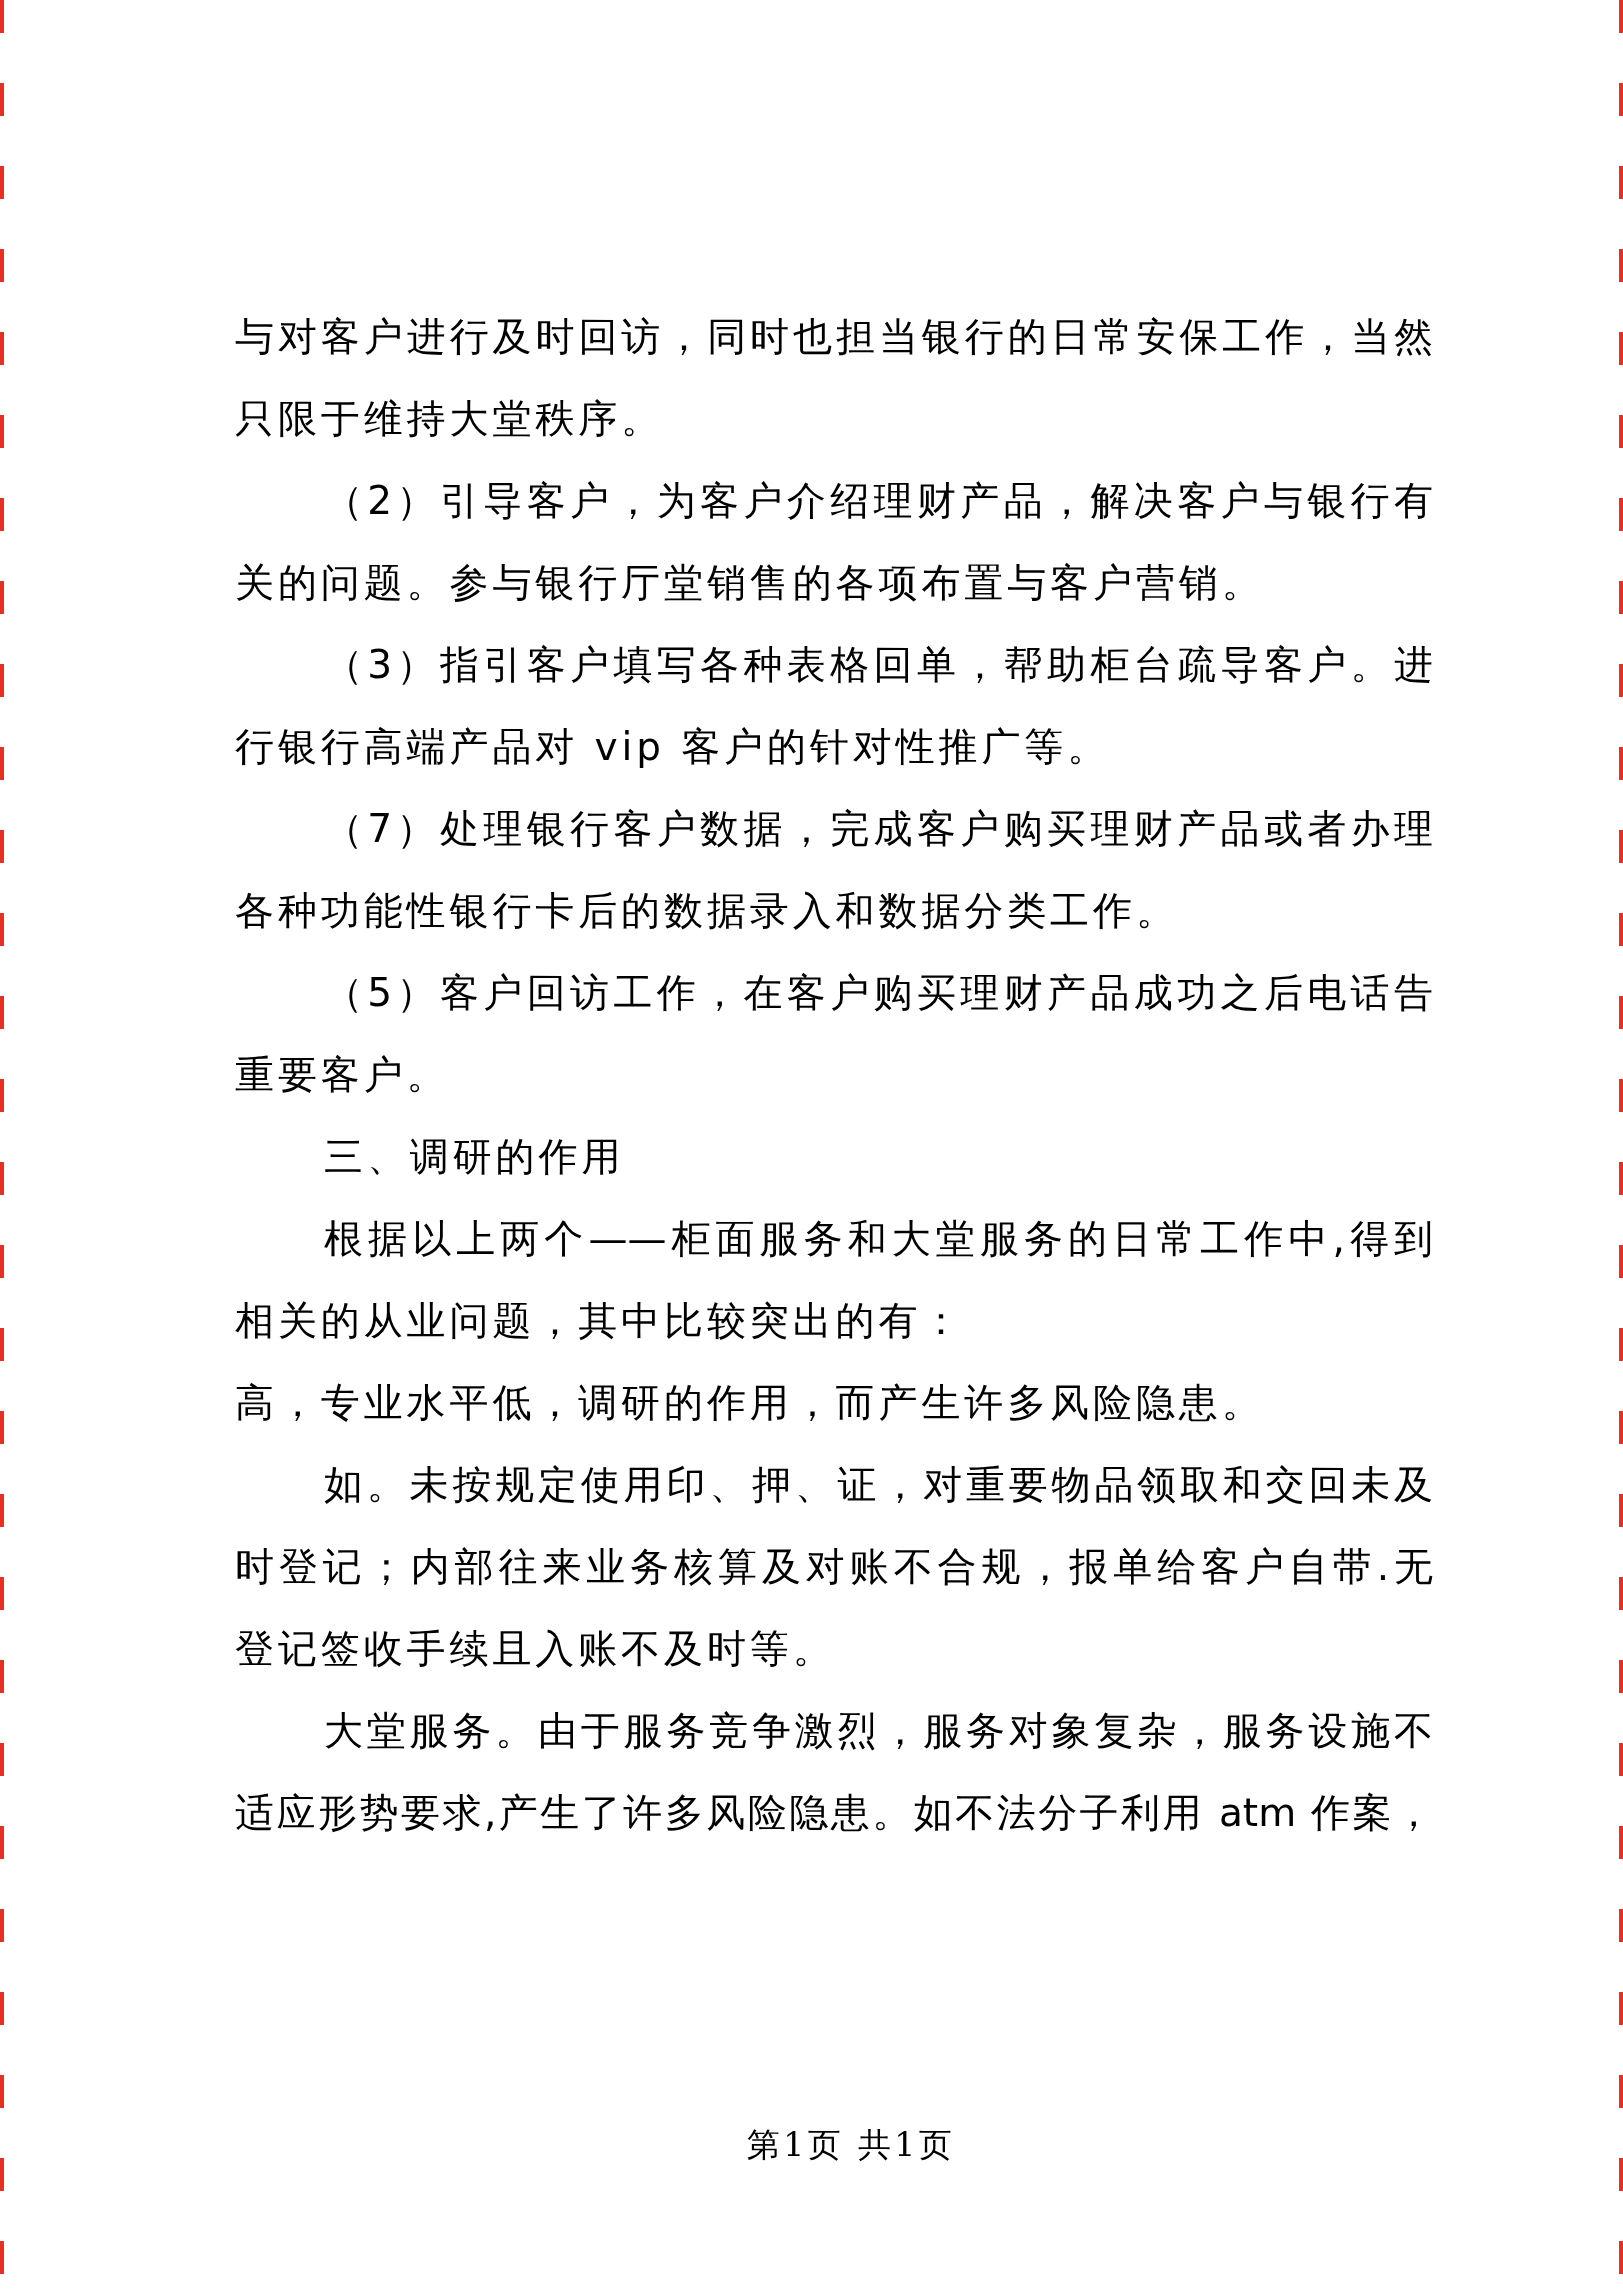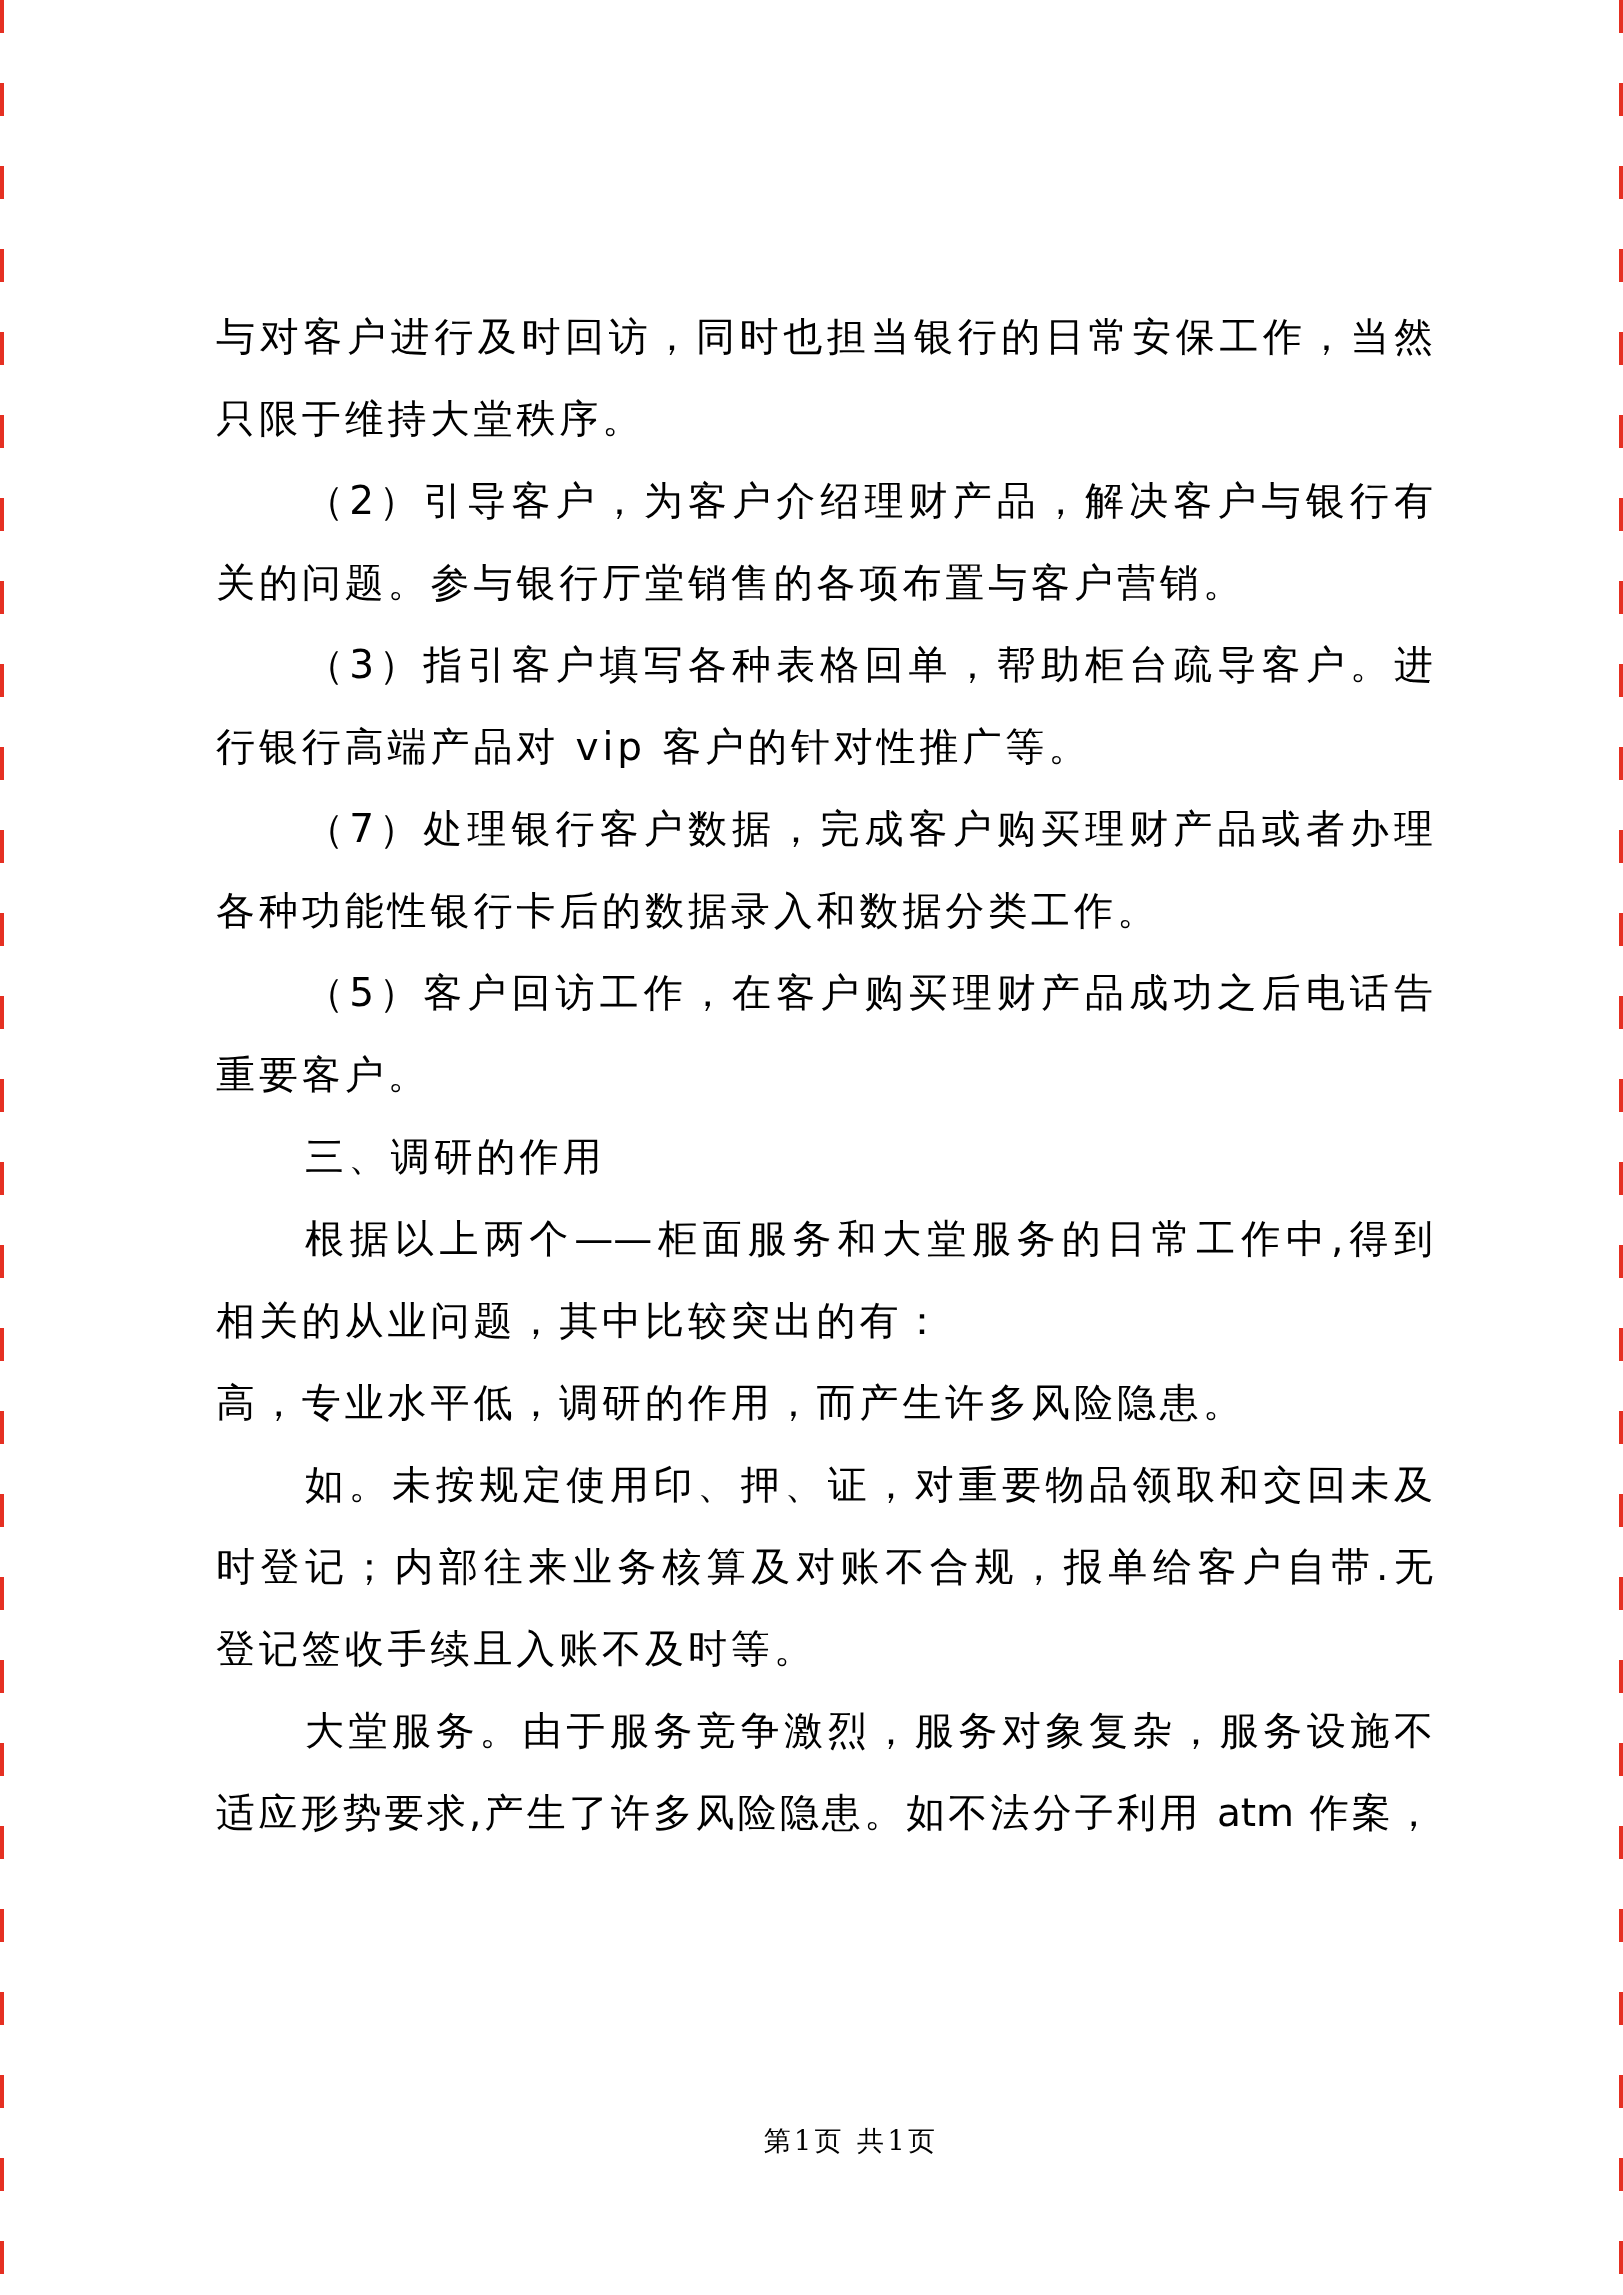--- a/index.html
+++ b/index.html
@@ -30,37 +30,38 @@
     left: 216px;
     top: 296px;
     width: 1217px;
     font-size: 39px;
     line-height: 82px;
   }
   .line {
     text-align: left;
     letter-spacing: 3.9px;
     white-space: normal;
+    margin-left: 19px;
   }
   .line.fill {
     letter-spacing: 0;
     text-align: justify;
     text-align-last: justify;
   }
   .line.indent {
     text-indent: 89px;
   }
   .footer {
     position: absolute;
     left: 0;
     right: 0;
     top: 2123px;
     text-align: center;
     text-indent: 79px;
-    font-size: 27px;
+    font-size: 33px;
     letter-spacing: 3.4px;
     font-family: "DejaVu Serif", serif;
   }
 </style>
 </head>
 <body>
 
 <div class="page">
   <div class="edge-dashes left" style="--mark: #e53022;"></div>
   <div class="edge-dashes right" style="--mark: #e53022;"></div>

